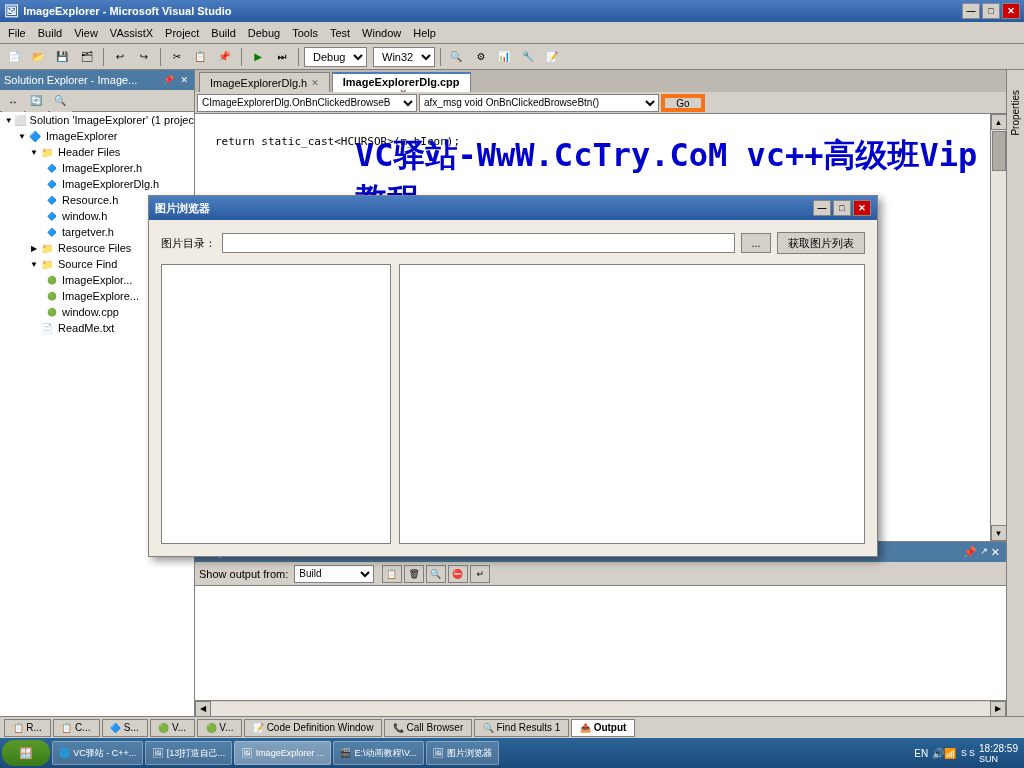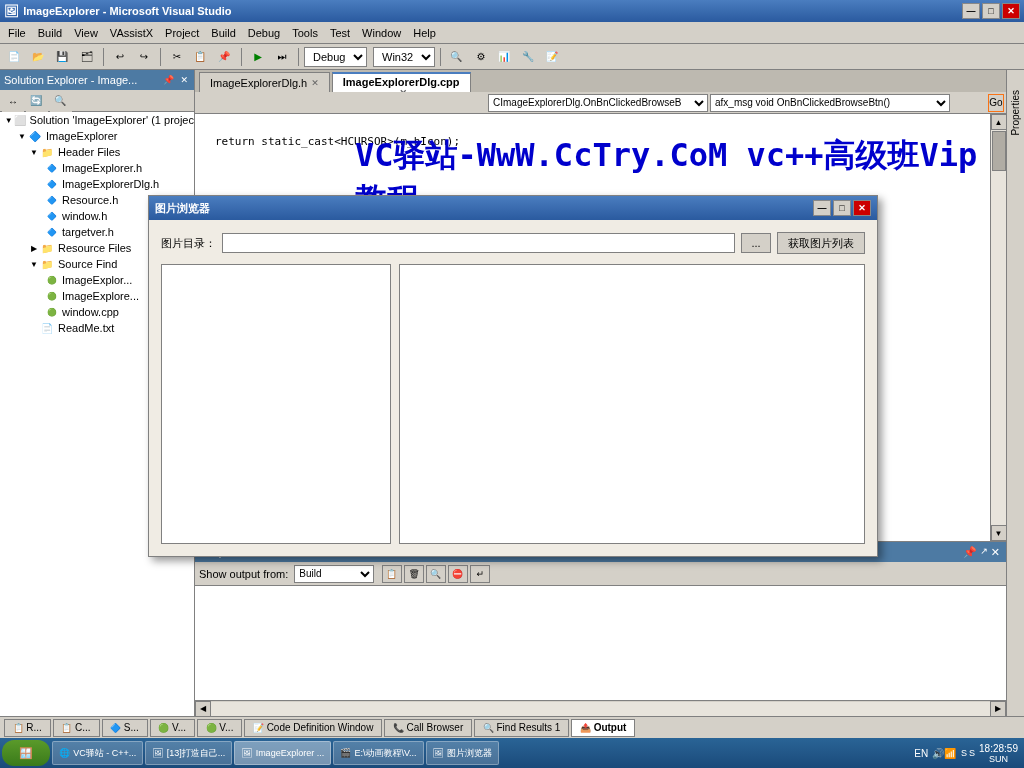--- a/index.html
+++ b/index.html
@@ -158,28 +158,27 @@
 
     
     .code-toolbar {
       height: 22px;
       background: #d4d0c8;
       display: flex;
       align-items: center;
       border-bottom: 1px solid #808080;
       padding: 0 2px;
       gap: 2px;
-      justify-content: flex-end;
     }
     .code-toolbar select {
       height: 18px; font-size: 10px; background: white; border: 1px solid #808080;
     }
     .code-toolbar .go-btn {
-      width: 16px; height: 18px; background: #d4d0c8; border: 1px solid #f97316;
-      font-size: 10px; cursor: pointer; margin-left: 36px;
+      width: 44px; height: 18px; background: #d4d0c8; border: 4px solid #f97316;
+      font-size: 10px; cursor: pointer;
     }
 
     
     .code-editor {
       flex: 1;
       background: white;
       font-family: Consolas, monospace;
       font-size: 11px;
       padding: 4px;
       overflow: auto;
@@ -740,21 +739,21 @@
       <span>🖼</span>
       <span>图片浏览器</span>
     </div>
     <div class="taskbar-right">
       <span>EN</span>
       <span>🔊📶</span>
       <div style="display:flex; gap:2px; align-items:center; font-size:9px;">
         <span>S</span>
           <span>S</span>
       </div>
-      <div style="text-align:center; font-size:10px;">
+      <div style="text-align:left; font-size:10px;">
         <div>18:28:59</div>
         <div style="font-size:9px;">SUN</div>
       </div>
     </div>
   </div>
 
   <div class="dialog-overlay">
     <div class="dialog">
       <div class="dialog-title-bar">
         <span>图片浏览器</span>

